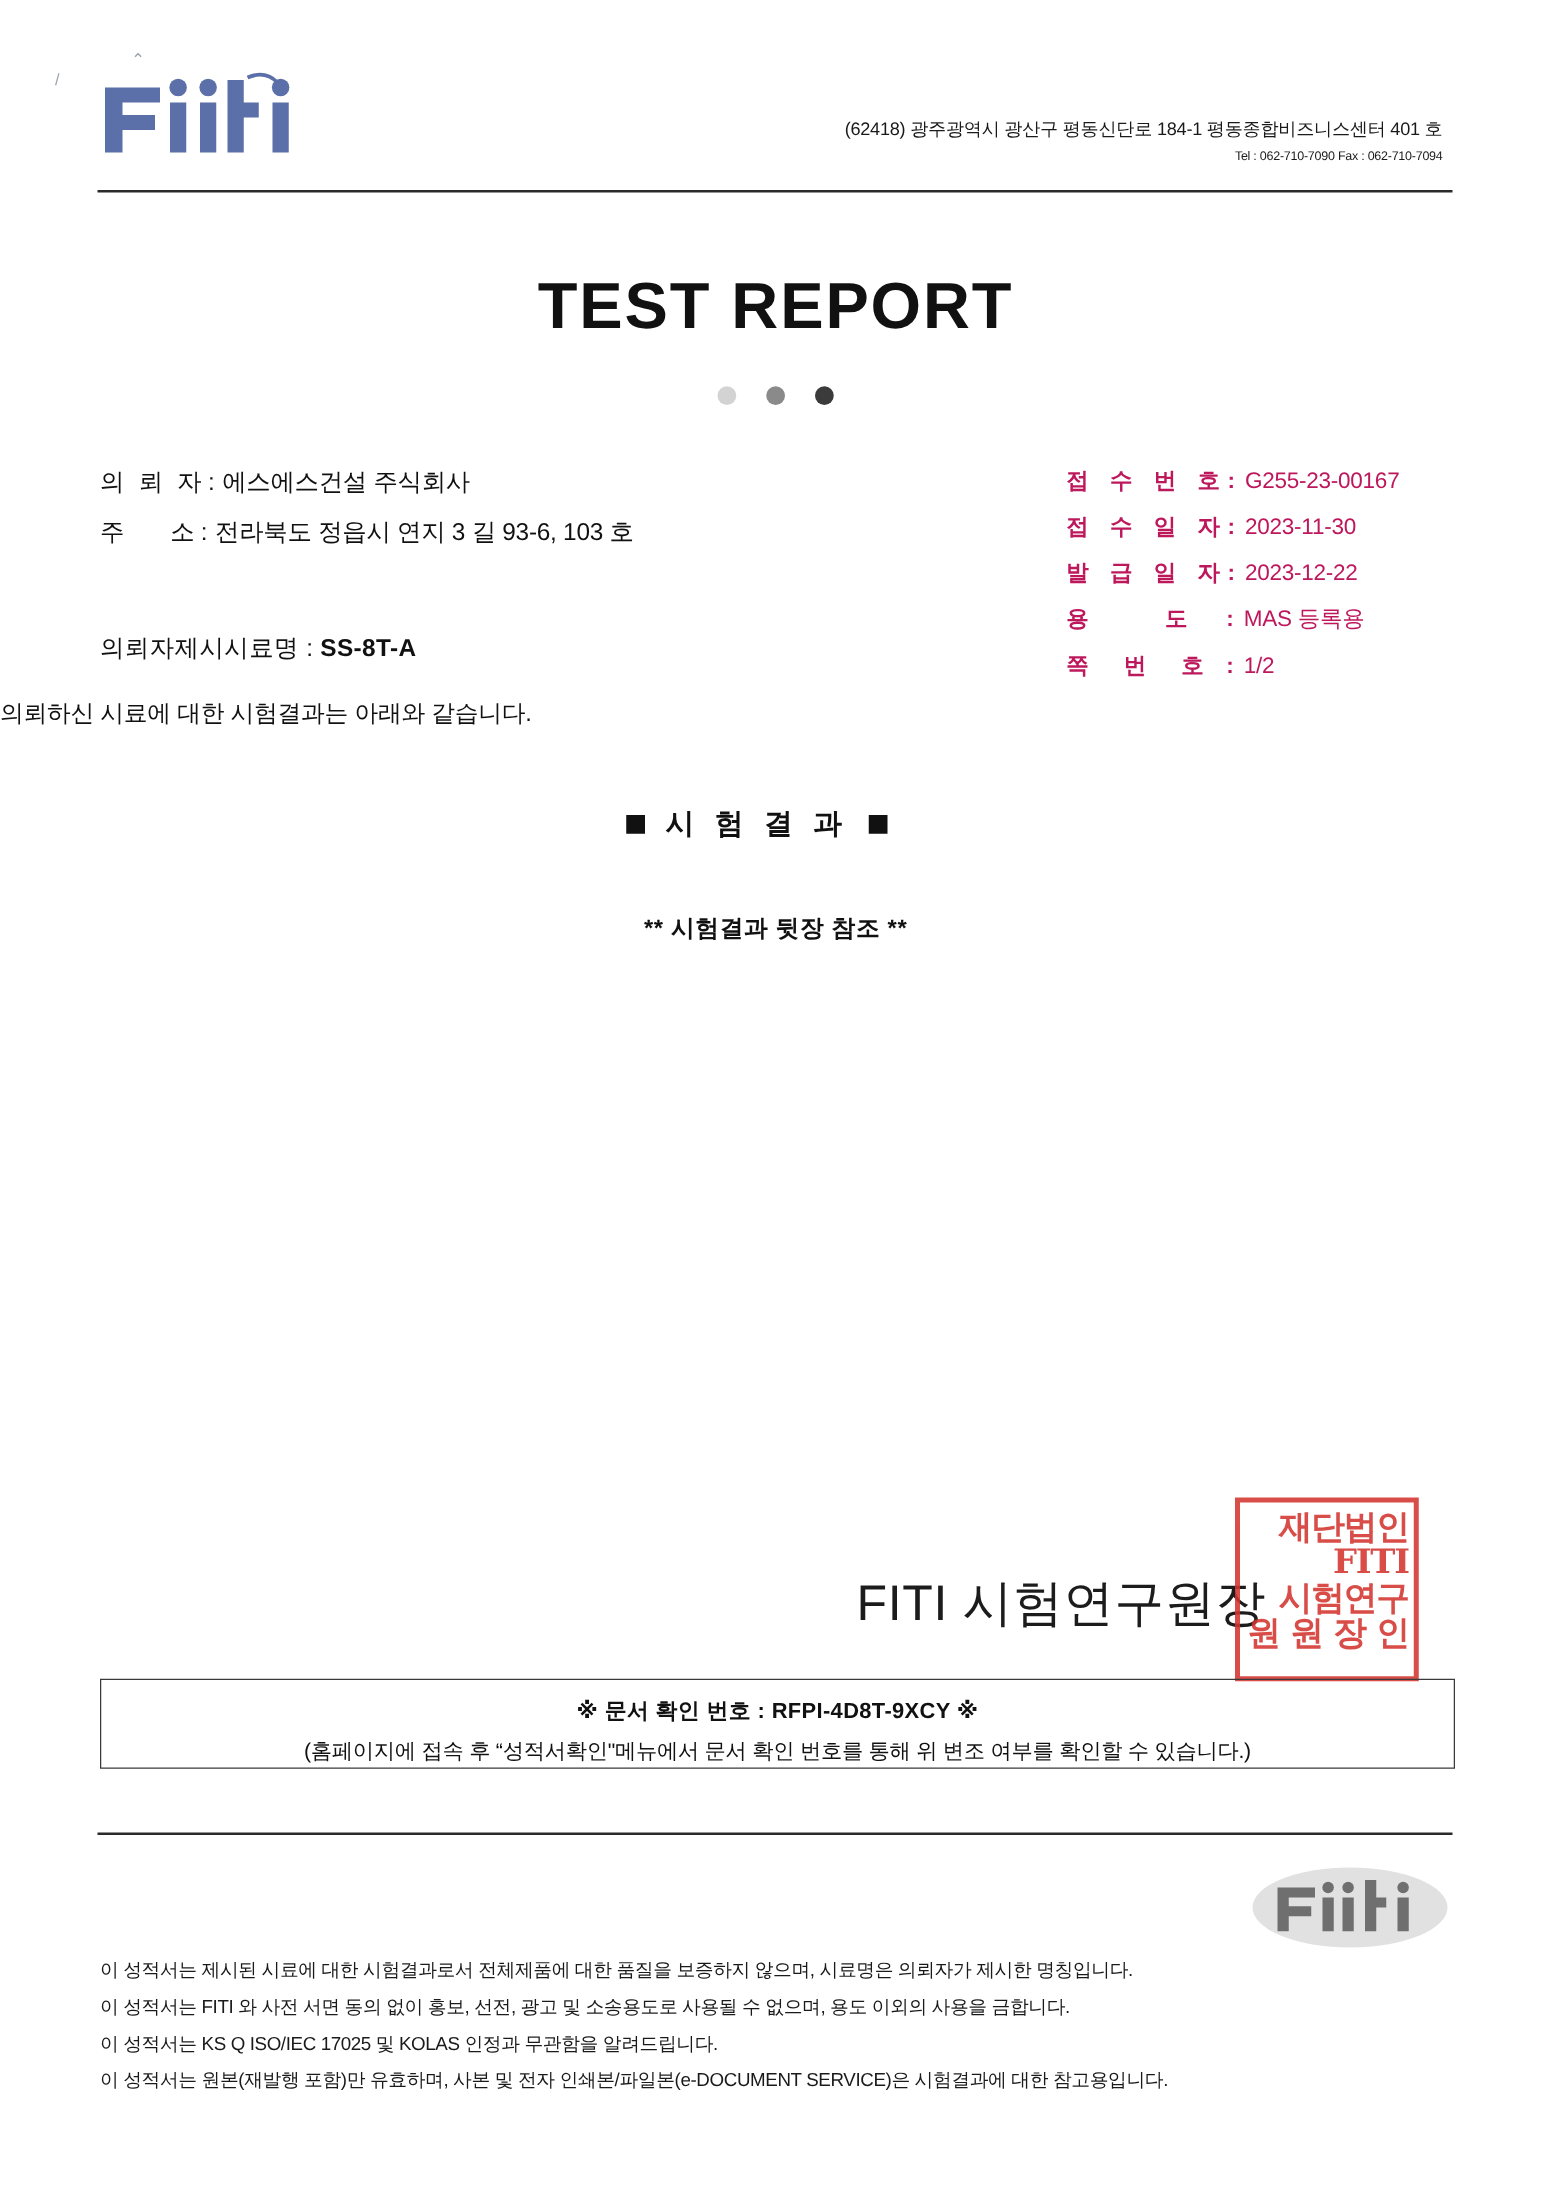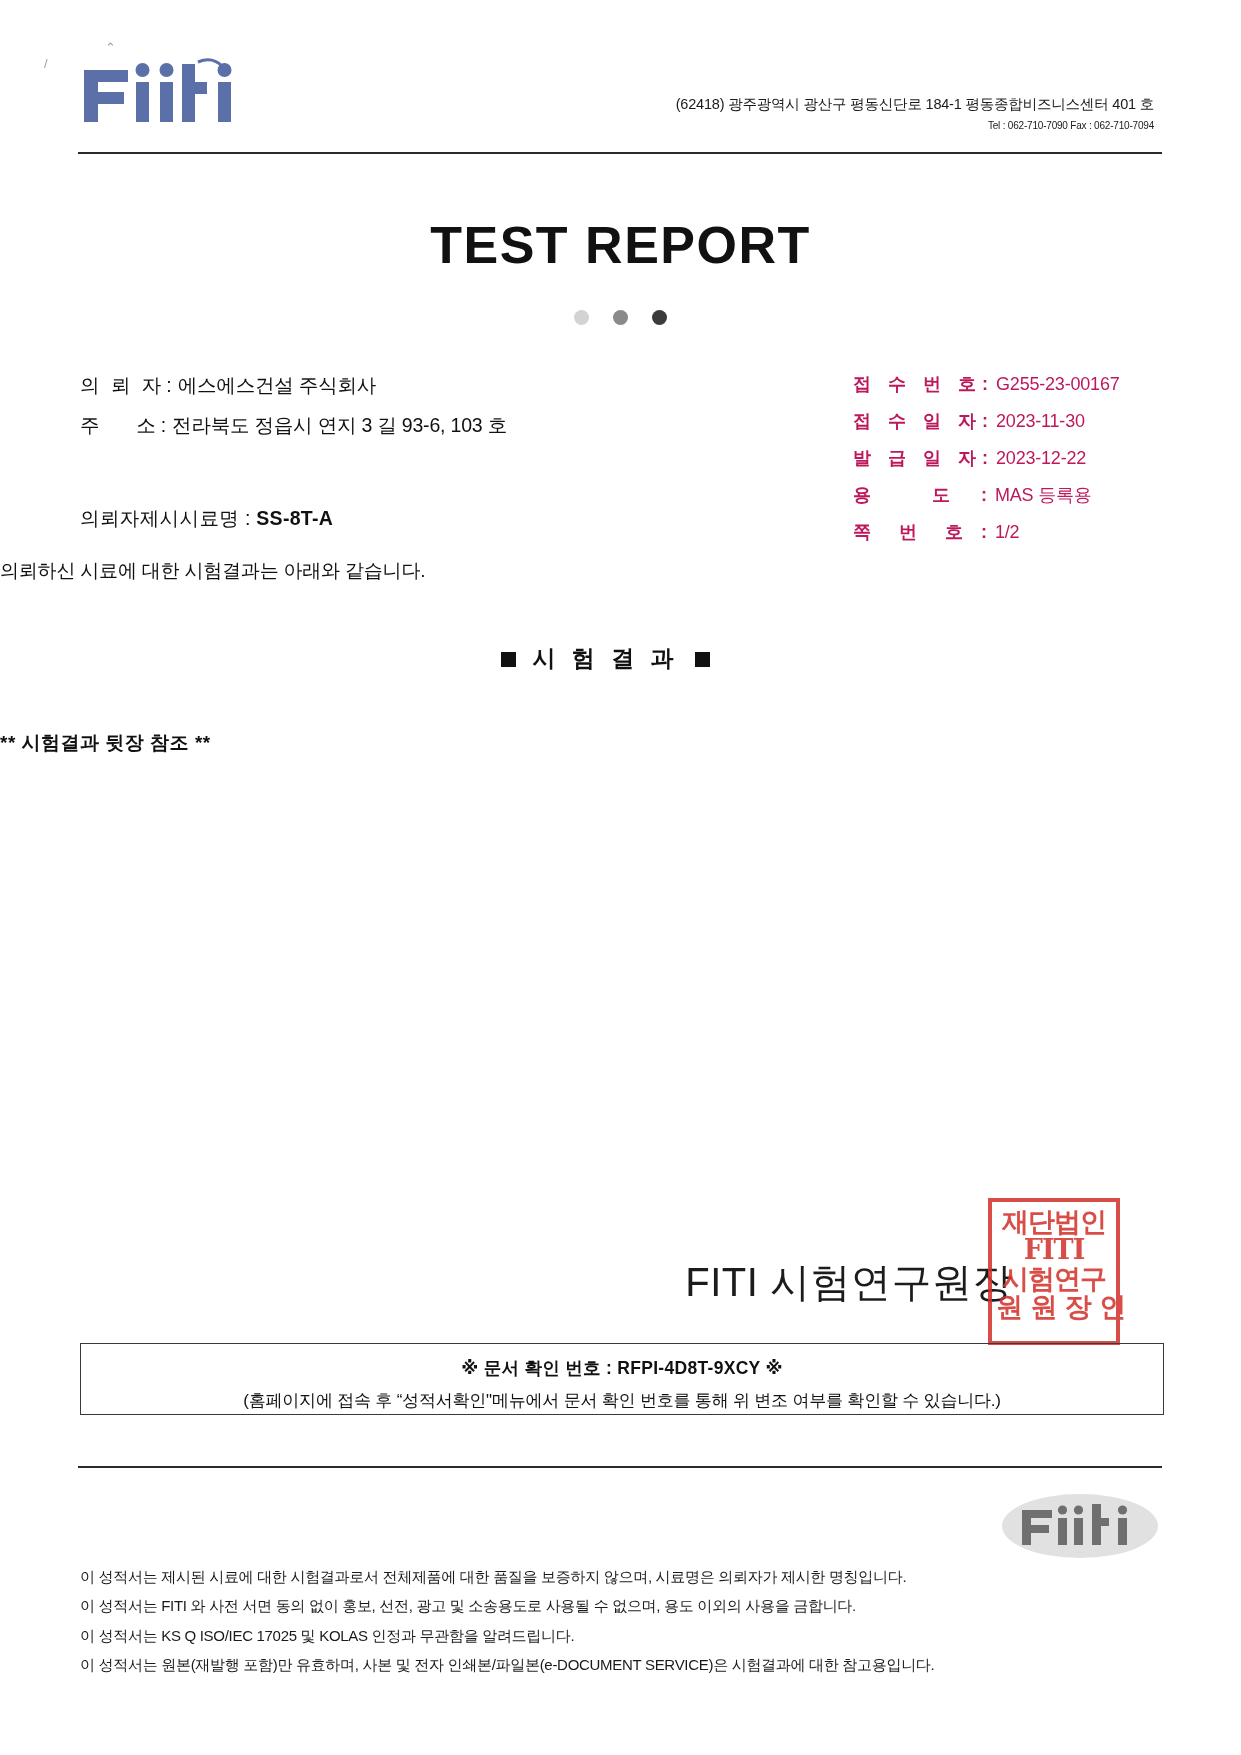--- a/index.html
+++ b/index.html
@@ -175,49 +175,50 @@
     height: 15px;
     background: #111;
     margin: 0 16px;
     vertical-align: middle;
   }
   .result-note {
     position: absolute;
     left: 0;
     top: 730px;
     width: 1241px;
+    text-align: center;
     font-size: 19px;
     font-weight: bold;
     color: #111;
     letter-spacing: 0.5px;
   }
 
   
   .signature {
     position: absolute;
     right: 228px;
     top: 1255px;
     font-size: 40px;
     color: #1c1c1c;
     letter-spacing: 0.5px;
     white-space: nowrap;
   }
   .seal {
     position: absolute;
     left: 988px;
     top: 1198px;
-    width: 132px;
+    width: 147px;
     height: 147px;
     border: 4px solid #d4352f;
     box-sizing: border-box;
     color: #d4352f;
     font-size: 27px;
     font-weight: bold;
     line-height: 1.05;
-    text-align: center;
+    text-align: right;
     letter-spacing: -1px;
     padding: 6px 4px 0 4px;
     opacity: 0.88;
     font-family: "DejaVu Serif", "Liberation Serif", serif;
   }
   .seal div { white-space: nowrap; }
 
   
   .verify-box {
     position: absolute;

